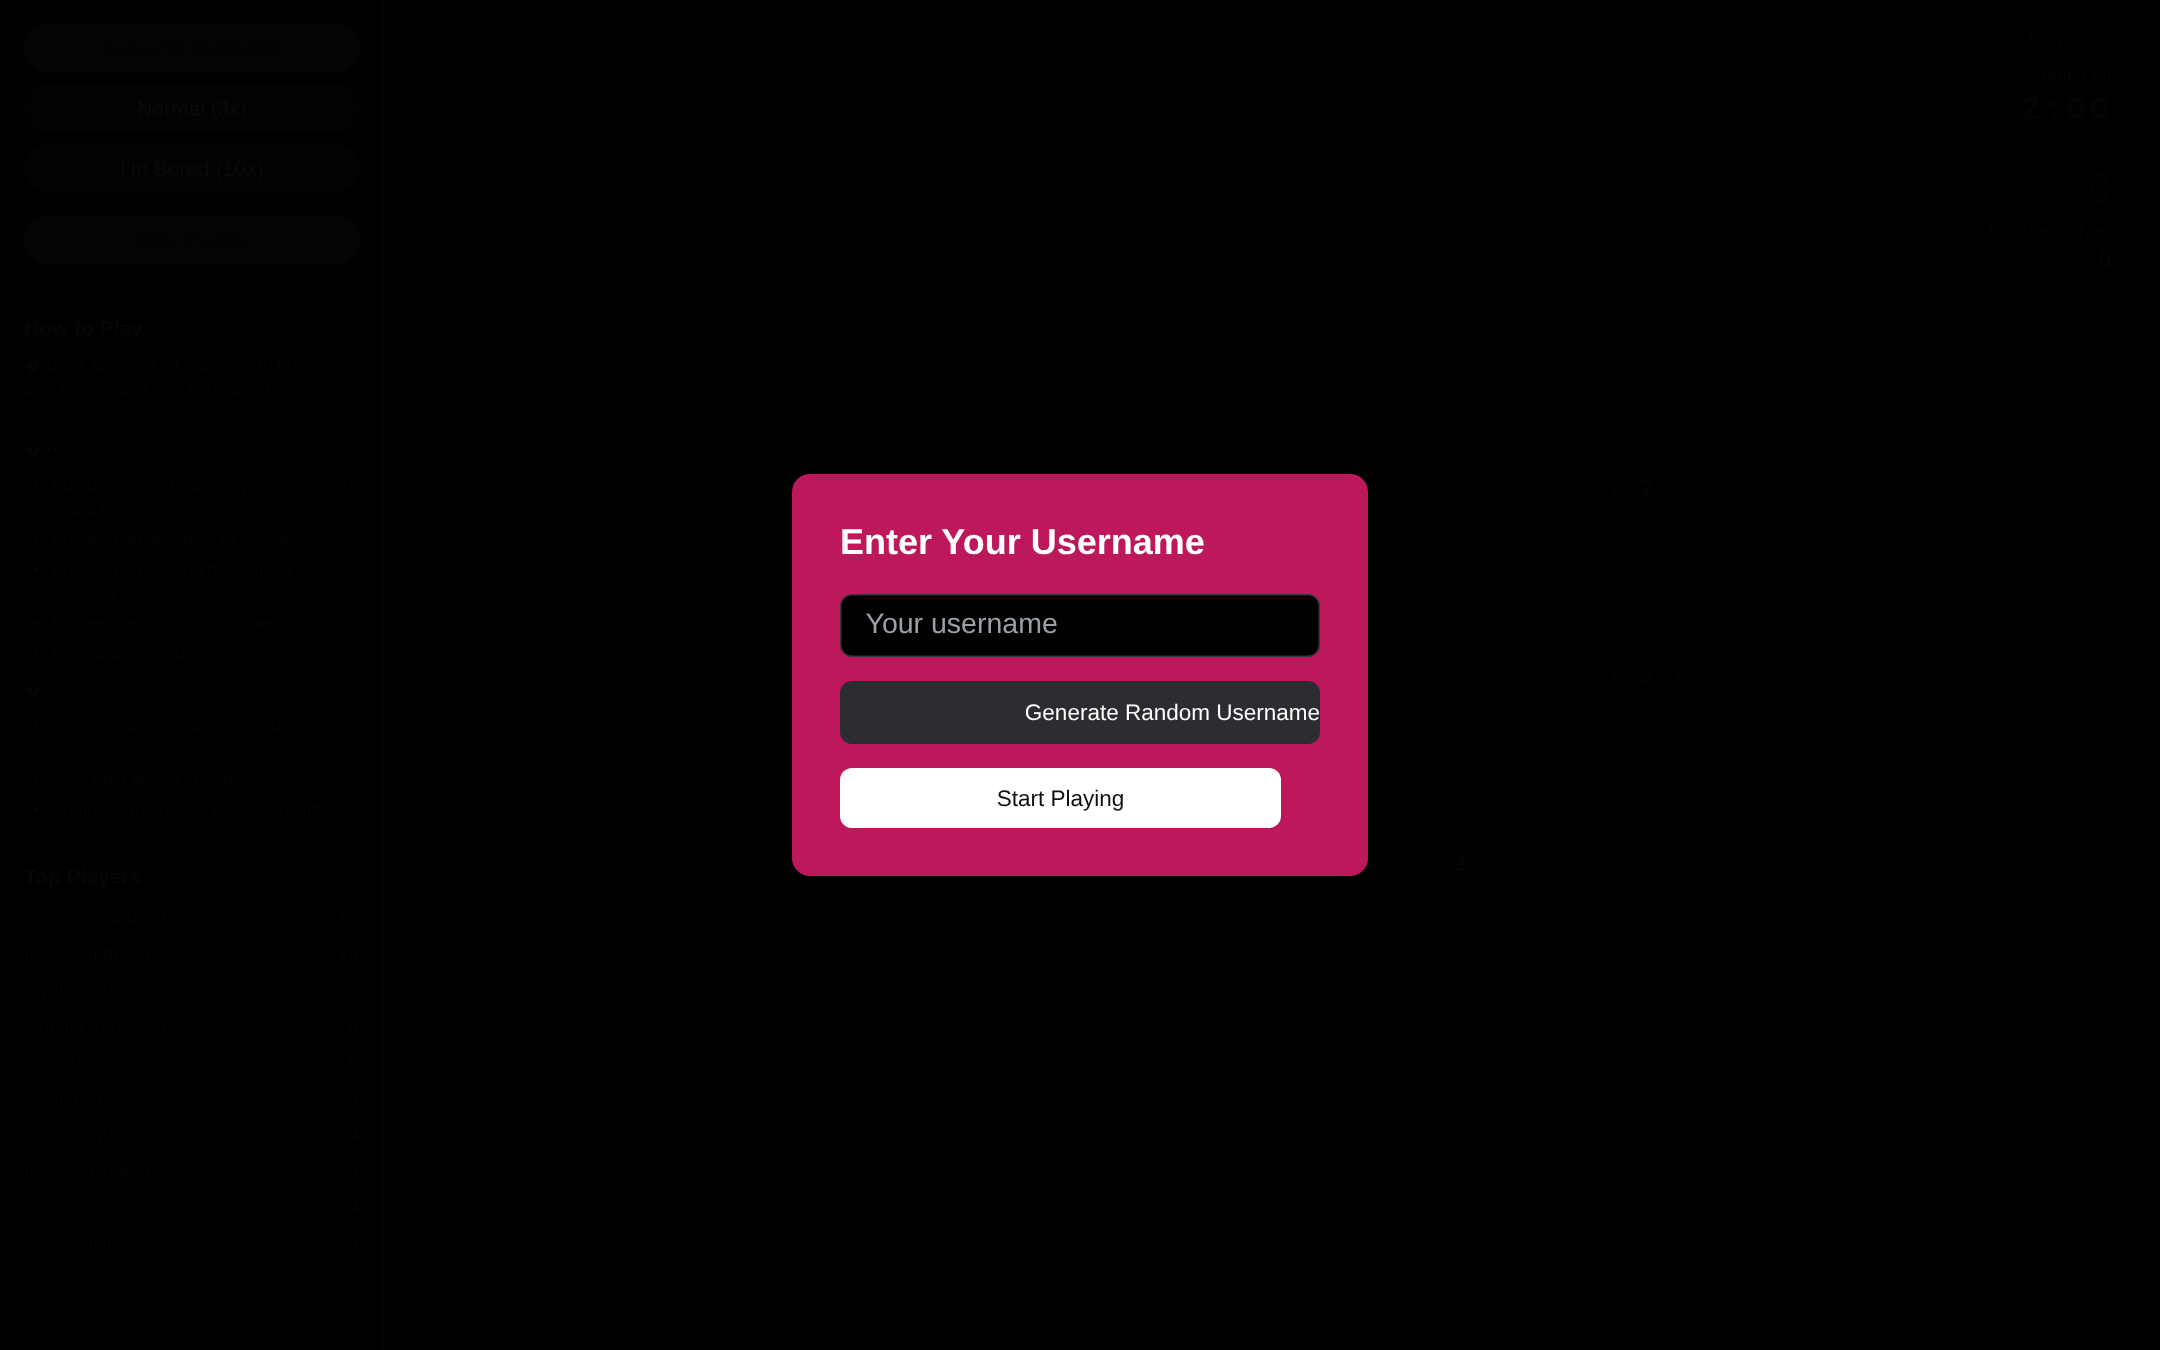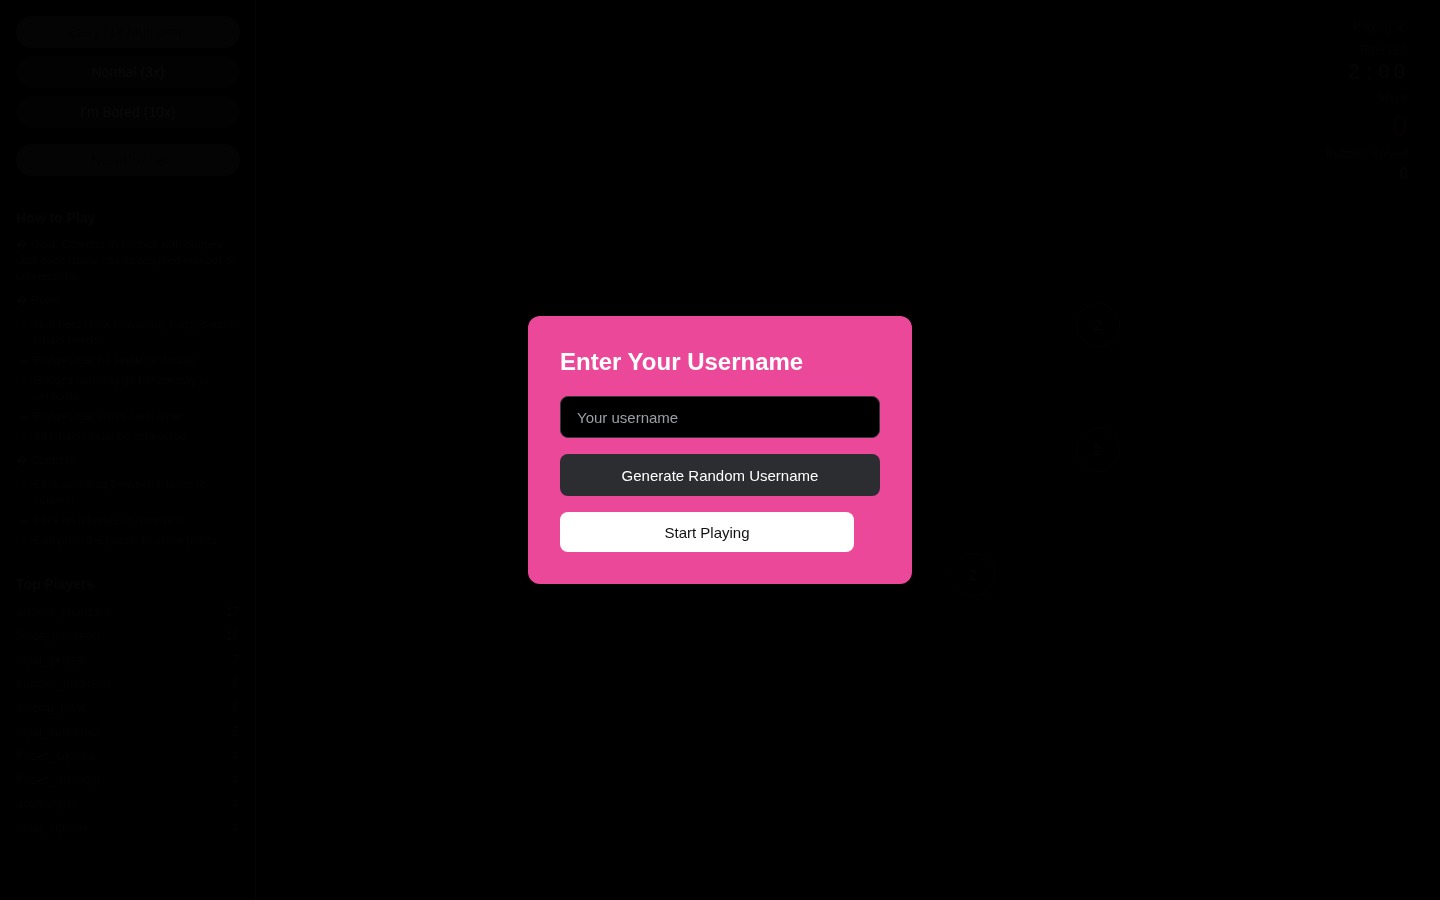--- a/index.html
+++ b/index.html
@@ -193,59 +193,60 @@
     position: absolute;
     inset: 0;
     background: rgba(0,0,0,0.80);
     display: flex;
     align-items: center;
     justify-content: center;
     z-index: 50;
   }
   #modal {
     width: 384px;
-    background: #ec4899;
+    background: #be185d;
     border-radius: 12px;
     padding: 32px;
     box-shadow: 0 12px 40px rgba(0,0,0,0.75);
   }
   #modal-title {
     font-size: 24px;
     font-weight: bold;
     color: #ffffff;
     margin-bottom: 20px;
   }
   #username-input {
     display: block;
     width: 320px;
     height: 42px;
     border-radius: 8px;
     background: #000000;
     border: 1px solid #34363a;
     color: #ffffff;
-    font-size: 15px;
+    font-size: 19px;
     font-family: "Liberation Sans", sans-serif;
     padding: 0 16px;
     outline: none;
     margin-bottom: 16px;
   }
   #username-input::placeholder { color: #9aa0a6; }
 
   #generate-btn {
     display: block;
     width: 320px;
     height: 42px;
     border-radius: 8px;
     border: none;
     background: #2b2d30;
     color: #ffffff;
     font-size: 15px;
     font-family: "Liberation Sans", sans-serif;
     cursor: pointer;
     margin-bottom: 16px;
+    text-align: right;
   }
   #start-btn {
     display: block;
     width: 294px;
     height: 40px;
     border-radius: 8px;
     border: none;
     background: #ffffff;
     color: #111111;
     font-size: 15px;

